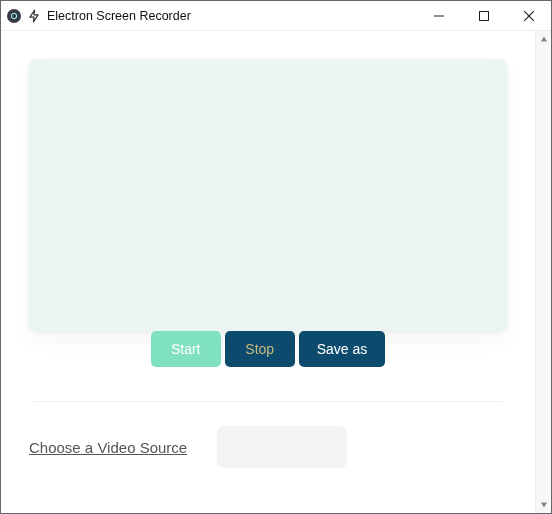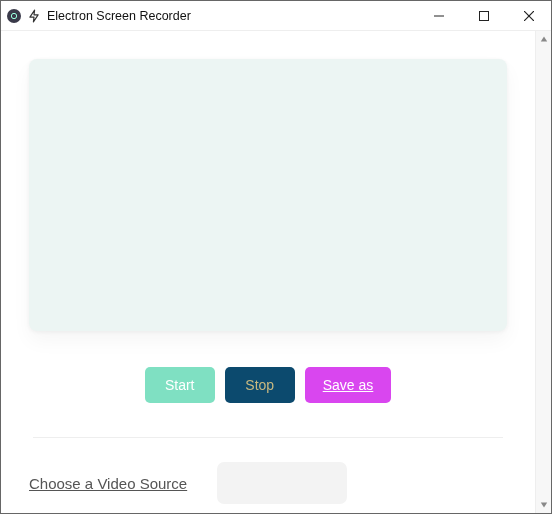--- a/index.html
+++ b/index.html
@@ -51,37 +51,36 @@
       align-items: center;
     }
     .preview {
       width: 100%;
       height: 272px;
       background: #ecf5f3;
       border-radius: 8px;
       box-shadow: 0 1px 4px rgba(0,0,0,0.05), 0 10px 20px rgba(0,0,0,0.04);
     }
     .btn-row {
-      margin-top: 36px;
       display: flex;
-      gap: 10px;
+      gap: 4px;
       align-items: center;
     }
     .btn {
       border: none;
       border-radius: 5px;
       padding: 10px 18px;
       font-size: 14px;
       color: #fff;
       cursor: pointer;
       font-family: inherit;
     }
     .btn-start { background: #7fe0c2; color: #fff; min-width: 70px; }
     .btn-stop  { background: #0c4a6e; color: #c9b980; min-width: 70px; }
-    .btn-save  { background: #d946ef; color: #fff; min-width: 84px; text-decoration: underline; }
+    .btn-save  { background: #0c4a6e; color: #fff; min-width: 84px; }
 
     .hr {
       width: calc(100% - 8px);
       height: 1px;
       background: #eee;
       margin: 34px 4px 0 4px;
     }
     .source-row {
       margin-top: 24px;
       width: 100%;

